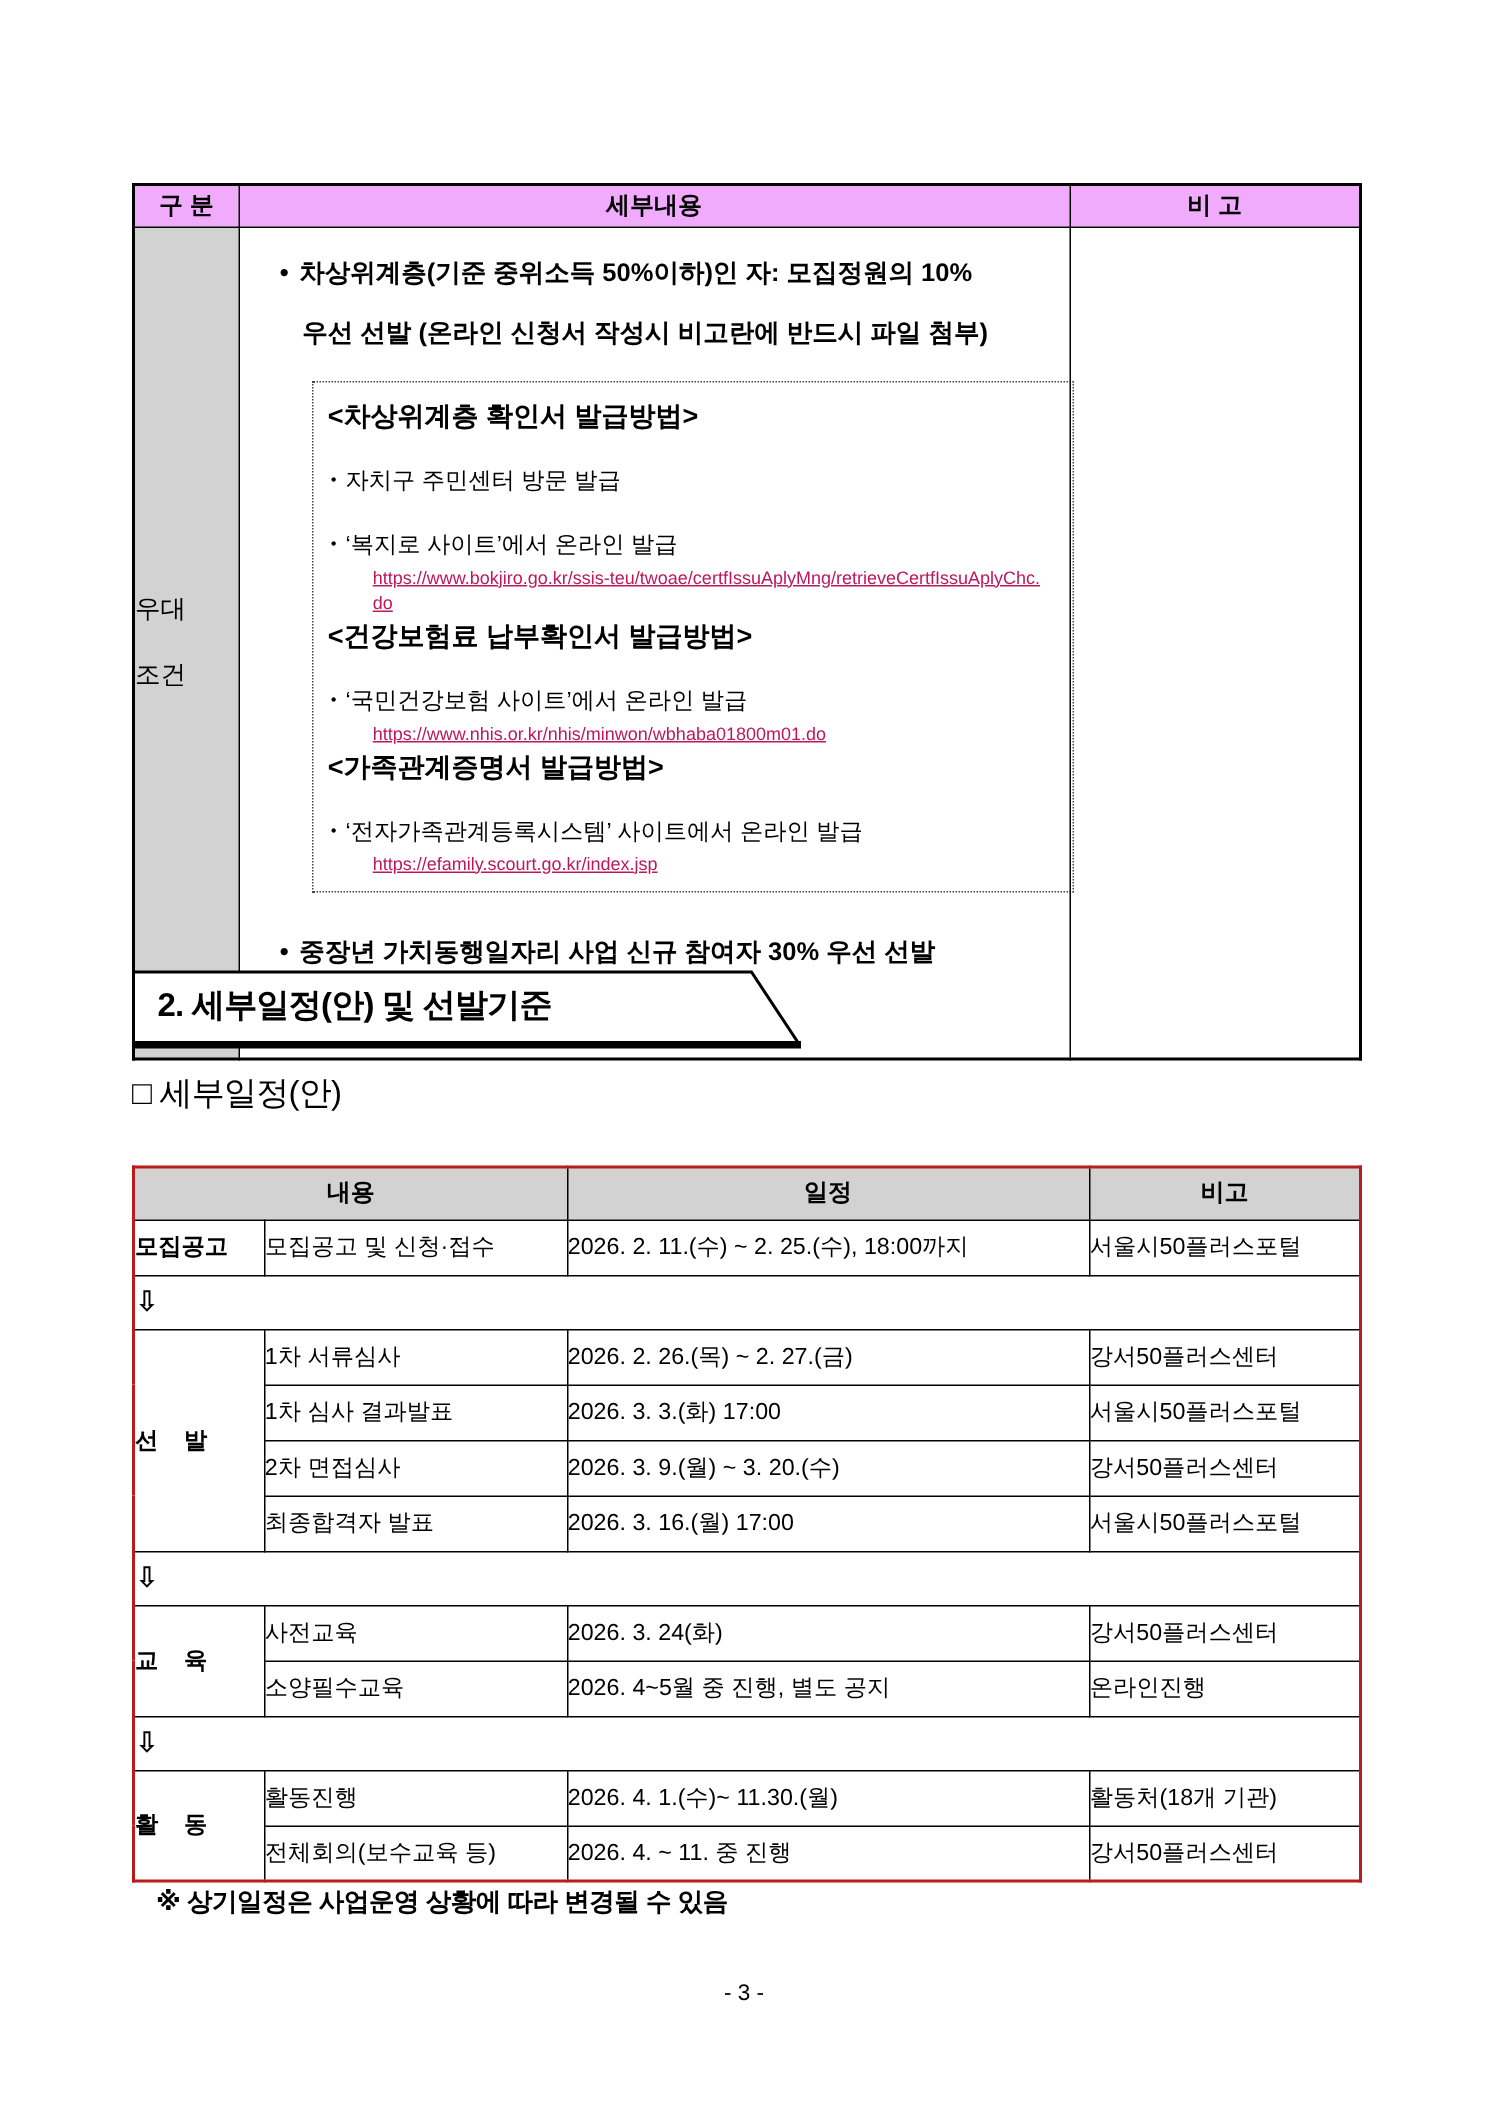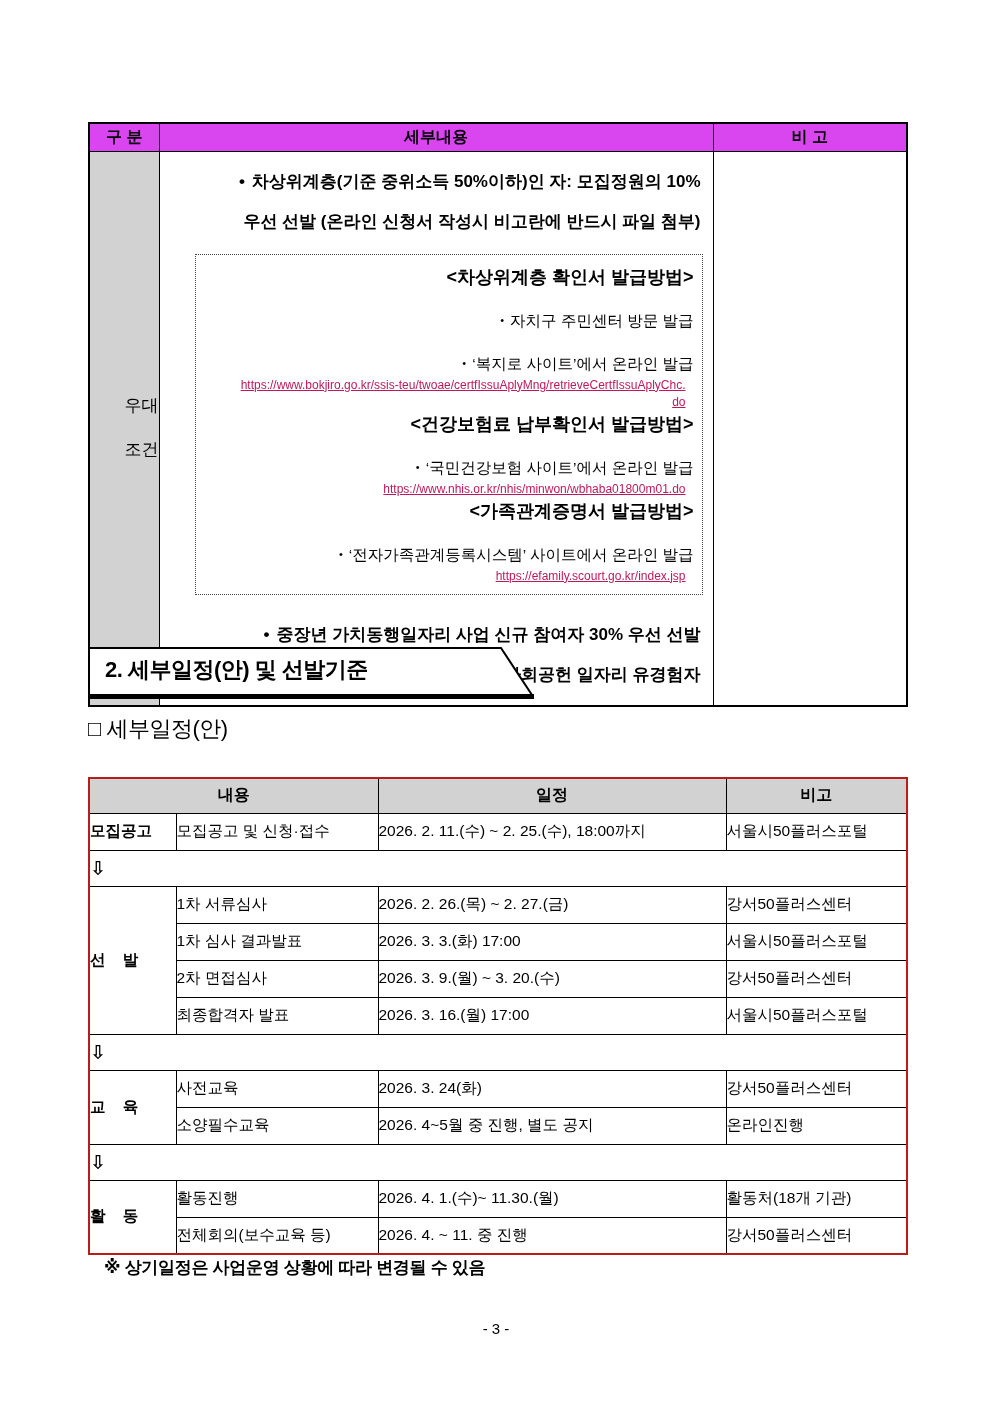--- a/index.html
+++ b/index.html
@@ -11,26 +11,26 @@
     font-family: "Liberation Sans", "DejaVu Sans", sans-serif;
     color: #000;
     margin: 0 auto;
     overflow: hidden;
   }
 
   
   table.doc { border-collapse: collapse; table-layout: fixed; }
   table.doc td, table.doc th { border: 1px solid #000; }
   .tbl1 { position: absolute; left: 88px; top: 122px; width: 818px; border: 2px solid #000; }
-  .tbl1 th { height: 28px; background: #d946ef; font-size: 16px; font-weight: bold; text-align: center; }
+  .tbl1 th { height: 28px; background: #f0abfc; font-size: 16px; font-weight: bold; text-align: center; }
   .tbl1 .label-cell {
-    background: #d2d2d2; text-align: right; vertical-align: middle;
+    background: #d2d2d2; text-align: left; vertical-align: middle;
     font-size: 17px; font-weight: 500; line-height: 44px;
   }
-  .tbl1 .content-cell { vertical-align: top; padding: 10px 12px 10px 14px; height: 452px; text-align: right; }
+  .tbl1 .content-cell { vertical-align: top; padding: 10px 12px 10px 27px; height: 452px; }
   .bullet-line { font-size: 17px; font-weight: bold; line-height: 40px; white-space: nowrap; }
   .bullet-line .b { margin-right: 7px; }
   .bullet-cont { padding-left: 15px; }
 
   .info-box {
     margin: 12px 10px 0 21px; width: 508px;
     border: 1px dotted #444;
     padding: 9px 8px 9px 10px;
   }
   .box-title { font-size: 18px; font-weight: bold; line-height: 27px; }

